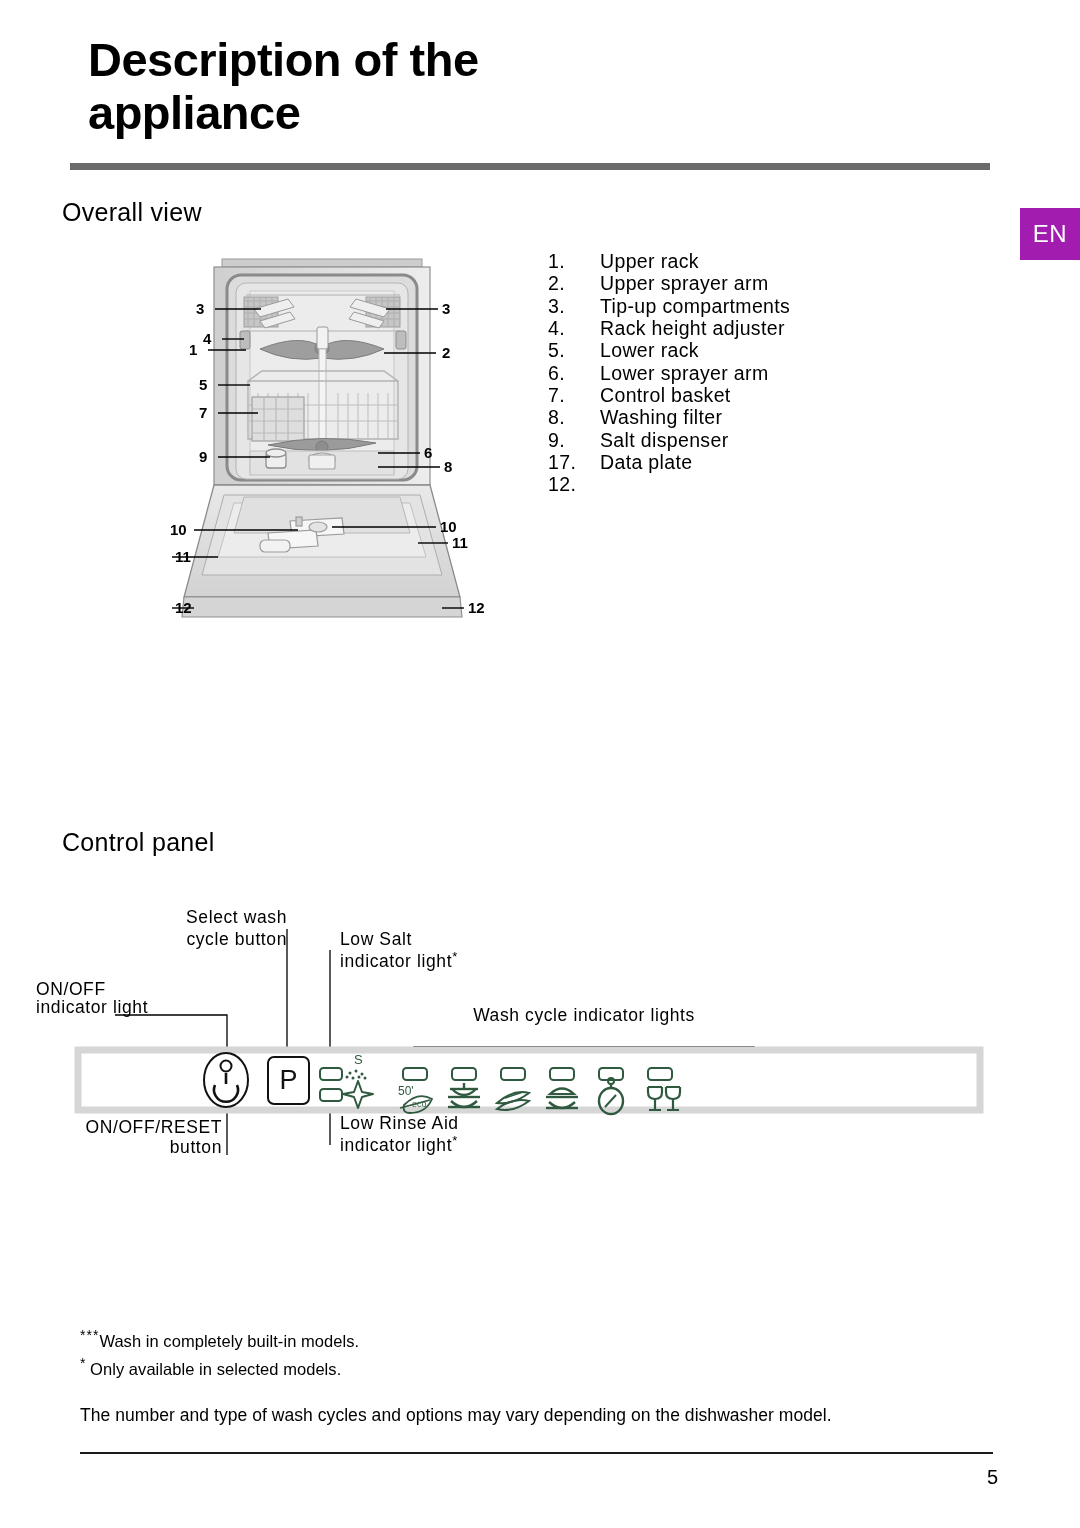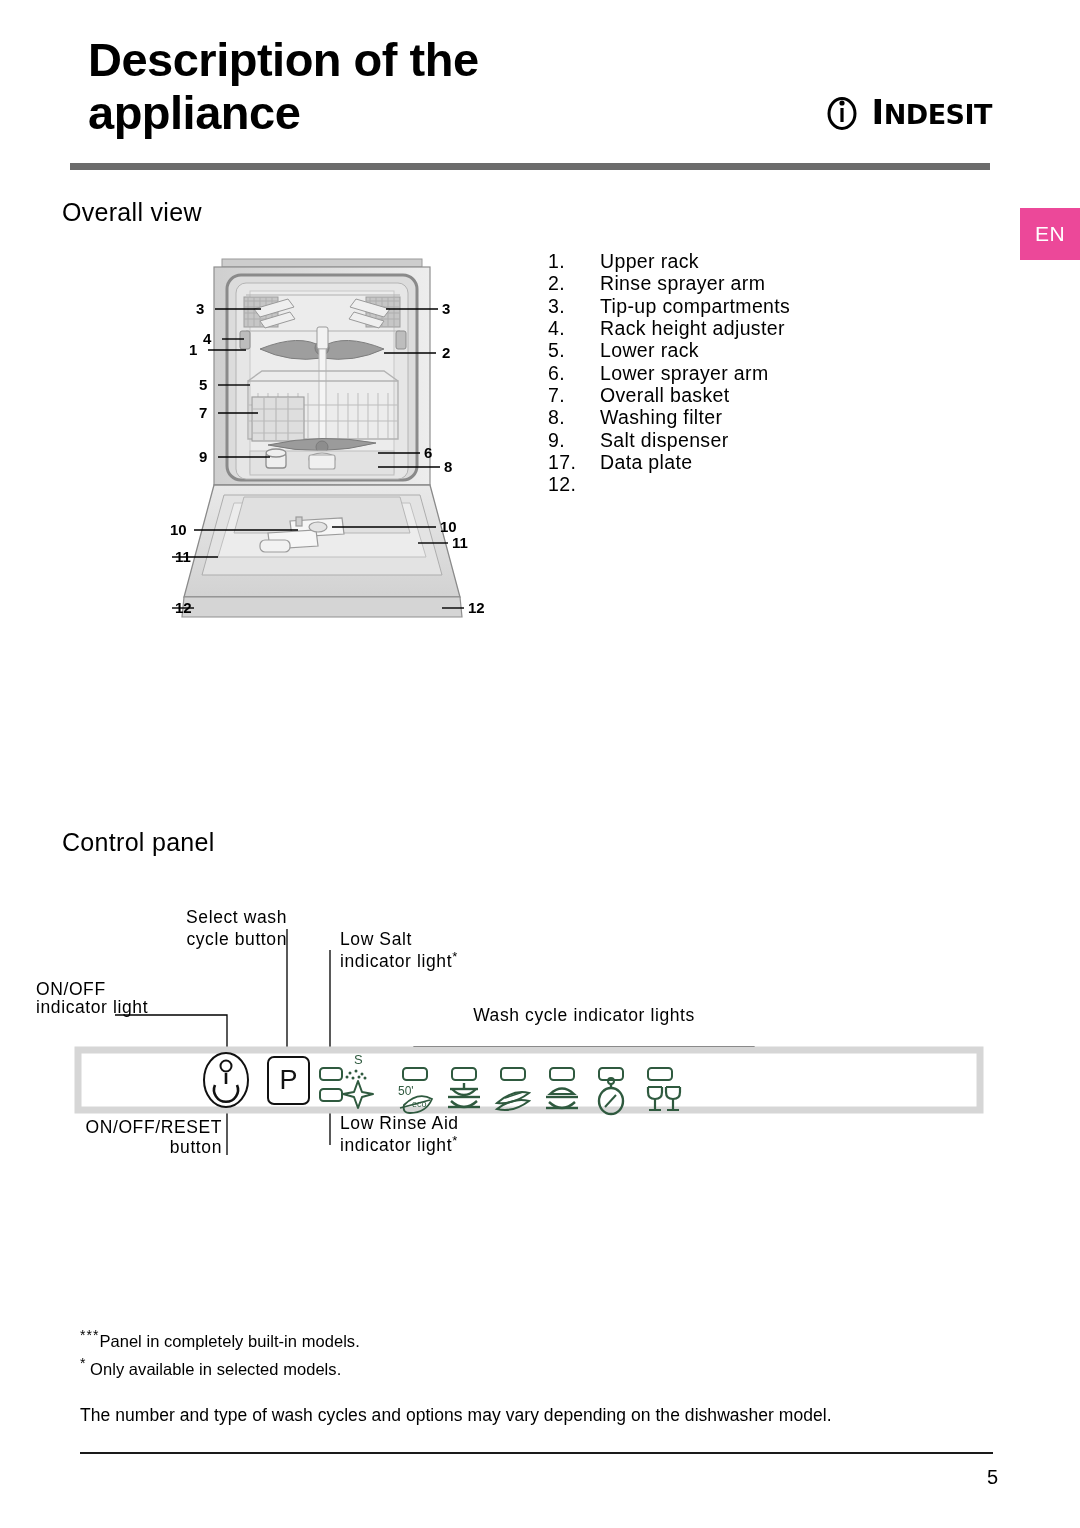--- a/index.html
+++ b/index.html
@@ -25,22 +25,22 @@
     font-family:"DejaVu Sans",sans-serif;
   }
   .logo-word .sm{font-size:27px;}
   .rule-top{
     position:absolute;left:70px;top:163px;width:920px;height:7px;background:#6b6b6b;
   }
 
   
   .en-tab{
     position:absolute;right:0;top:208px;width:60px;height:52px;
-    background:#ec4899;color:#fff;display:flex;align-items:center;
-    justify-content:center;font-size:21px;letter-spacing:0.5px;
+    background:#a21caf;color:#fff;display:flex;align-items:center;
+    justify-content:center;font-size:24px;letter-spacing:0.5px;
   }
 
   
   .h2{position:absolute;left:62px;font-size:25px;letter-spacing:.3px;}
   .h2.overall{top:198px;}
   .h2.ctrl{top:828px;}
 
   
   .overall-wrap{position:absolute;left:0;top:245px;width:1080px;height:380px;}
 
@@ -74,28 +74,20 @@
 </head>
 <body>
 
 <div class="page">
 
   <div class="title">
     <div>Description of the</div>
     <div>appliance</div>
   </div>
 
-  <div class="logo">
-    <svg class="logo-mark" viewBox="0 0 40 40">
-      <ellipse cx="20" cy="21.5" rx="13" ry="15" fill="none" stroke="#000" stroke-width="3"></ellipse>
-      <circle cx="20" cy="11" r="2.6" fill="#000"></circle>
-      <rect x="18.4" y="16" width="3.2" height="14" fill="#000"></rect>
-    </svg>
-    <span class="logo-word">I<span class="sm">NDESIT</span></span>
-  </div>
 
   <div class="rule-top"></div>
 
   <div class="en-tab">
     <span>EN</span>
   </div>
 
   <div class="h2 overall">Overall view</div>
 
   <div class="overall-wrap">
@@ -247,41 +239,41 @@
       </div>
     </div>
 
     <div class="parts">
       <div class="part">
         <span class="n">1.</span>
         <span class="t">Upper rack</span>
       </div>
       <div class="part">
         <span class="n">2.</span>
-        <span class="t">Rinse sprayer arm</span>
+        <span class="t">Upper sprayer arm</span>
       </div>
       <div class="part">
         <span class="n">3.</span>
         <span class="t">Tip-up compartments</span>
       </div>
       <div class="part">
         <span class="n">4.</span>
         <span class="t">Rack height adjuster</span>
       </div>
       <div class="part">
         <span class="n">5.</span>
         <span class="t">Lower rack</span>
       </div>
       <div class="part">
         <span class="n">6.</span>
         <span class="t">Lower sprayer arm</span>
       </div>
       <div class="part">
         <span class="n">7.</span>
-        <span class="t">Overall basket</span>
+        <span class="t">Control basket</span>
       </div>
       <div class="part">
         <span class="n">8.</span>
         <span class="t">Washing filter</span>
       </div>
       <div class="part">
         <span class="n">9.</span>
         <span class="t">Salt dispenser</span>
       </div>
       <div class="part">
@@ -419,21 +411,21 @@
         <text x="222" y="228" text-anchor="end" font-size="17.5" letter-spacing="0.6">ON/OFF/RESET</text>
         <text x="222" y="248" text-anchor="end" font-size="17.5" letter-spacing="0.6">button</text>
 
         <text x="340" y="224" font-size="17.5" letter-spacing="0.6">Low Rinse Aid</text>
         <text x="340" y="246" font-size="17.5" letter-spacing="0.6">indicator light<tspan font-size="13" dy="-6">*</tspan></text>
       </g>
     </svg>
   </div>
 
   <div class="notes">
-    <div class="note"><sup>***</sup><span>Panel in completely built-in models.</span></div>
+    <div class="note"><sup>***</sup><span>Wash in completely built-in models.</span></div>
     <div class="note small-star"><sup>*</sup><span> Only available in selected models.</span></div>
     <div class="note-gap"></div>
     <div class="note-long">The number and type of wash cycles and options may vary depending on the dishwasher model.</div>
   </div>
 
   <div class="rule-bot"></div>
   <div class="pageno">5</div>
 </div>
 
 </body></html>

